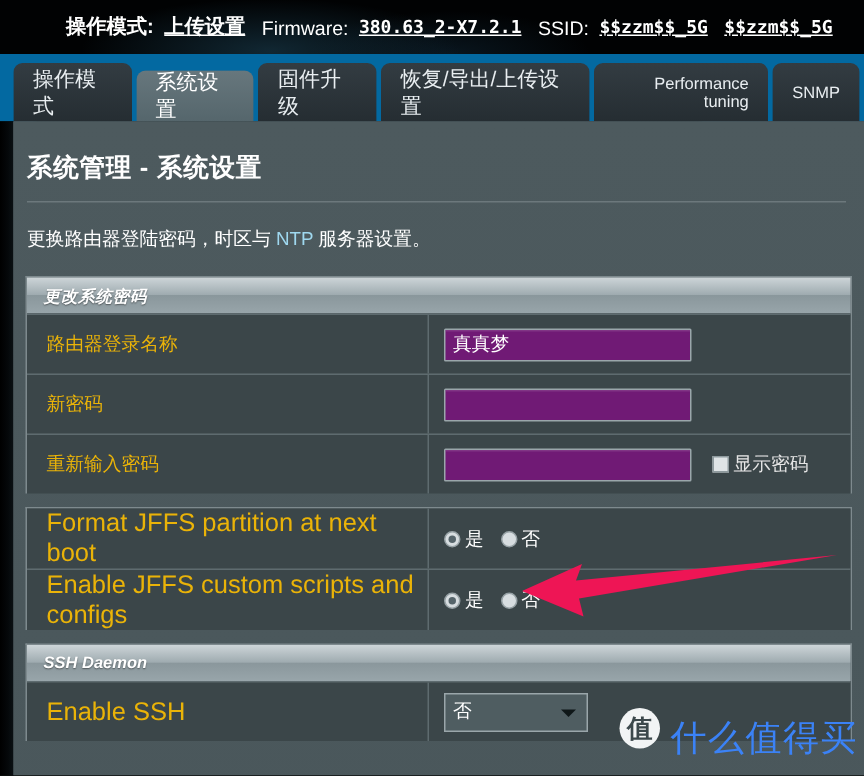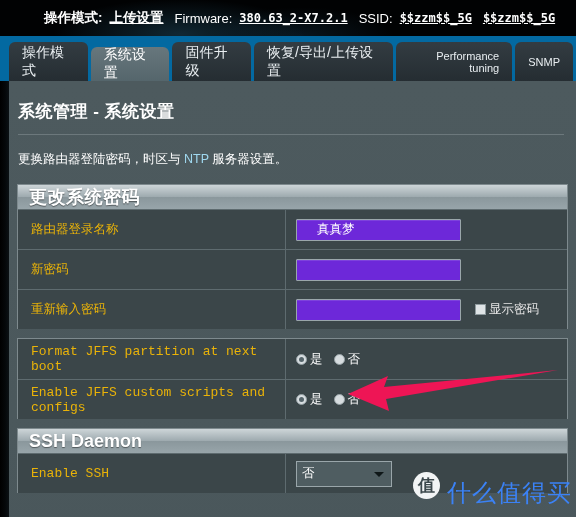--- a/index.html
+++ b/index.html
@@ -151,26 +151,27 @@
     border: 1px solid #7e8a8e;
     border-bottom: none;
     box-sizing: border-box;
   }
   .table + .table { margin-top: 9px; }
   .sect-head {
     height: 24px;
     display: flex;
     align-items: center;
     padding-left: 11px;
-    font-size: 18px;
+    font-size: 11px;
     font-weight: bold;
     color: #ffffff;
     background-image: linear-gradient(180deg, #cdd5d8 0%, #9fabb0 48%, #8a979c 50%, #98a5aa 100%);
     text-shadow: 0 1px 1px rgba(0,0,0,0.45);
     box-sizing: border-box;
+    font-style: italic;
   }
   .sect-head.cn { letter-spacing: 0.5px; }
   .row {
     display: flex;
     min-height: 40px;
     border-top: 1px solid #5e6b6f;
     background: #3b4649;
     box-sizing: border-box;
   }
   .row:first-of-type { border-top: none; }
@@ -178,41 +179,41 @@
     width: 268px;
     min-width: 268px;
     display: flex;
     align-items: center;
     padding-left: 13px;
     color: #eab308;
     font-size: 12.5px;
     box-sizing: border-box;
     border-right: 1px solid #5e6b6f;
   }
-  .row .cell-label.latin { font-size: 13px; font-family: Liberation Mono, monospace; }
+  .row .cell-label.latin { font-size: 17px; }
   .row .cell-value {
     flex: 1;
     display: flex;
     align-items: center;
     padding-left: 10px;
     box-sizing: border-box;
   }
 
   
   .txtbox {
     width: 165px;
     height: 22px;
-    background: #6d28d9;
+    background: #701a75;
     border: 1px solid #9aa6aa;
     border-radius: 1px;
     box-shadow: inset 0 1px 0 rgba(255,255,255,0.12);
     color: #ffffff;
     font-size: 12.5px;
     font-family: inherit;
-    padding: 0 20px;
+    padding: 0 5px;
     box-sizing: border-box;
     outline: none;
   }
   .chk-wrap {
     display: flex;
     align-items: center;
     margin-left: 14px;
   }
   .chkbox {
     width: 11px; height: 11px;

